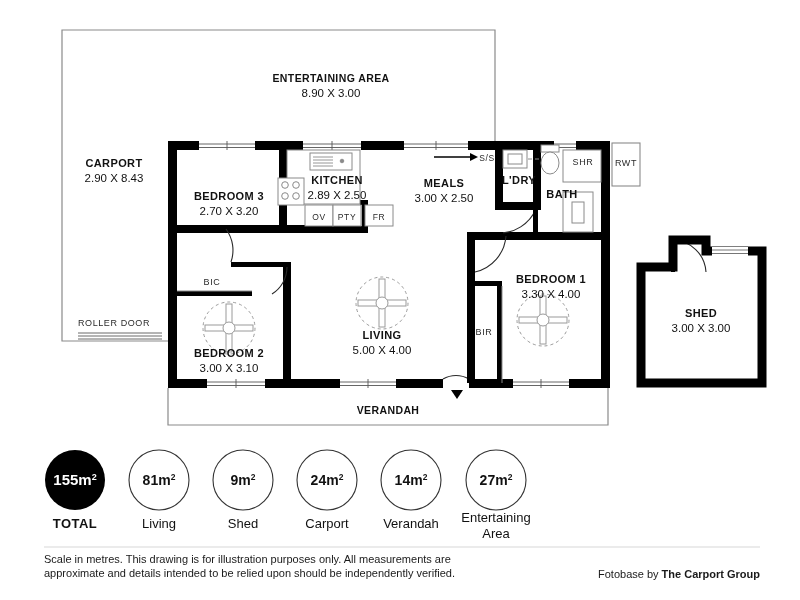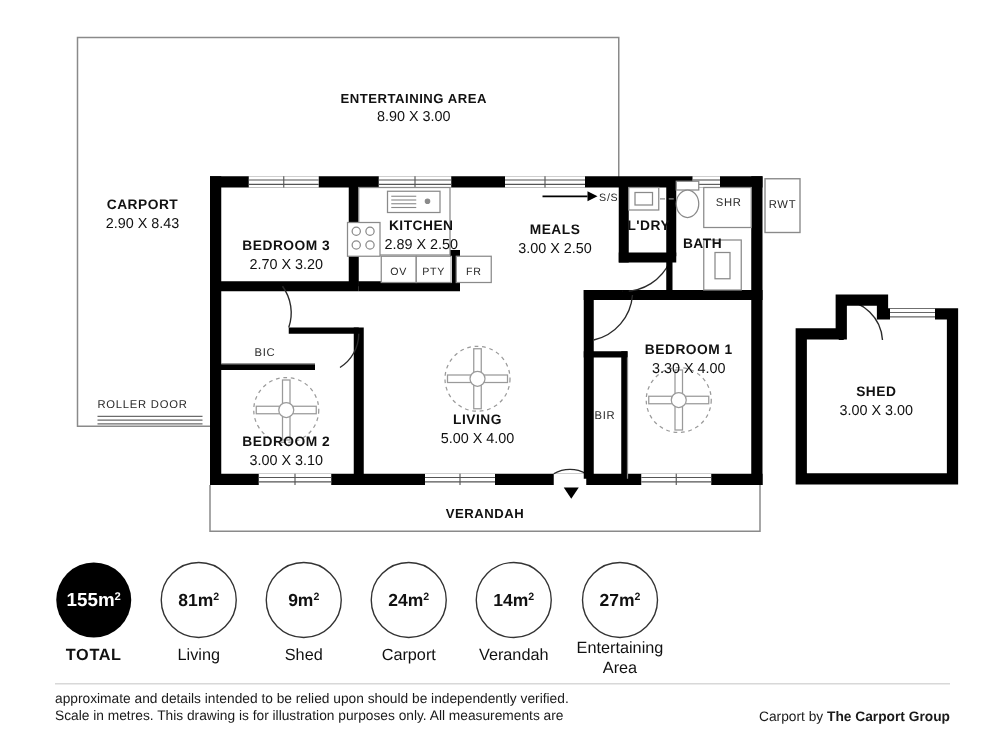--- a/index.html
+++ b/index.html
@@ -410,21 +410,21 @@
         <text x="496" y="522" text-anchor="middle" fill="#111" class="area-name" font-size="13">Entertaining</text>
         <text x="496" y="538" text-anchor="middle" fill="#111" class="area-name" font-size="13">Area</text>
       </g>
     </g>
 
     <line x1="44" y1="547" x2="760" y2="547" stroke="#d8d8d8" stroke-width="1.2"></line>
   </svg>
 
   <div id="footer">
     <div id="footer-note">
+      <div class="footer-text">Scale in metres. This drawing is for illustration purposes only. All measurements are</div>
       <div class="footer-text">approximate and details intended to be relied upon should be independently verified.</div>
-      <div class="footer-text">Scale in metres. This drawing is for illustration purposes only. All measurements are</div>
     </div>
     <div id="footer-brand" class="footer-credit">
-      <span>Carport by </span><b>The Carport Group</b>
+      <span>Fotobase by </span><b>The Carport Group</b>
     </div>
   </div>
 
 </div>
 
 </body></html>

